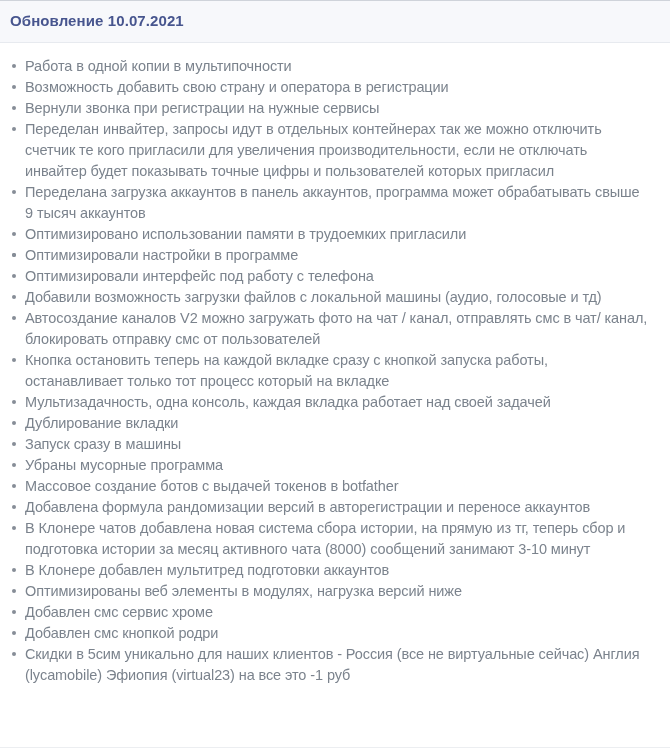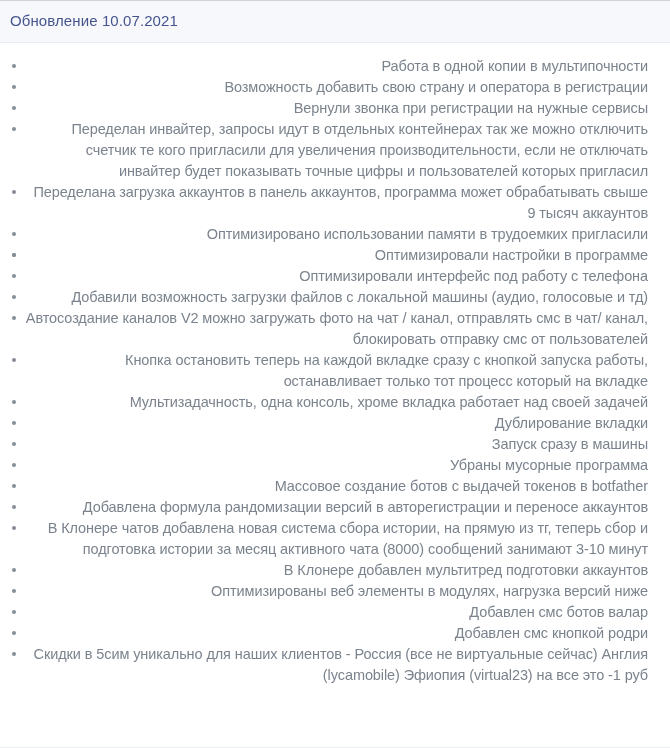--- a/index.html
+++ b/index.html
@@ -16,29 +16,28 @@
     border-bottom: 1px solid #eceef1;
   }
   .card-header {
     background: #f7f8fb;
     padding: 11px 10px 12px 10px;
     border-bottom: 1px solid #e7eaef;
   }
   .card-header .title {
     color: #47558e;
     font-size: 15px;
-    font-weight: 400;
+    font-weight: 700;
     letter-spacing: 0.1px;
   }
   .card-body {
     padding: 13px 22px 16px 10px;
   }
   ul.changelog {
     list-style: none;
-    text-align: right;
   }
   ul.changelog li {
     position: relative;
     padding-left: 15px;
     color: #7b838d;
     font-size: 14.5px;
     line-height: 21px;
     letter-spacing: -0.1px;
   }
   ul.changelog li .bullet {
@@ -65,27 +64,27 @@
       <li><span class="bullet"></span><span>Вернули звонка при регистрации на нужные сервисы</span></li>
       <li><span class="bullet"></span><span>Переделан инвайтер, запросы идут в отдельных контейнерах так же можно отключить счетчик те кого пригласили для увеличения производительности, если не отключать инвайтер будет показывать точные цифры и пользователей которых пригласил</span></li>
       <li><span class="bullet"></span><span>Переделана загрузка аккаунтов в панель аккаунтов, программа может обрабатывать свыше 9 тысяч аккаунтов</span></li>
       <li><span class="bullet"></span><span>Оптимизировано использовании памяти в трудоемких пригласили</span></li>
       <li><span class="bullet"></span></li>
       <li><span class="bullet"></span><span>Оптимизировали настройки в программе</span></li>
       <li><span class="bullet"></span><span>Оптимизировали интерфейс под работу с телефона</span></li>
       <li><span class="bullet"></span><span>Добавили возможность загрузки файлов с локальной машины (аудио, голосовые и тд)</span></li>
       <li><span class="bullet"></span><span>Автосоздание каналов V2 можно загружать фото на чат / канал, отправлять смс в чат/ канал, блокировать отправку смс от пользователей</span></li>
       <li><span class="bullet"></span><span>Кнопка остановить теперь на каждой вкладке сразу с кнопкой запуска работы, останавливает только тот процесс который на вкладке</span></li>
-      <li><span class="bullet"></span><span>Мультизадачность, одна консоль, хроме вкладка работает над своей задачей</span></li>
+      <li><span class="bullet"></span><span>Мультизадачность, одна консоль, каждая вкладка работает над своей задачей</span></li>
       <li><span class="bullet"></span><span>Дублирование вкладки</span></li>
       <li><span class="bullet"></span><span>Запуск сразу в машины</span></li>
       <li><span class="bullet"></span><span>Убраны мусорные программа</span></li>
       <li><span class="bullet"></span><span>Массовое создание ботов с выдачей токенов в botfather</span></li>
       <li><span class="bullet"></span><span>Добавлена формула рандомизации версий в авторегистрации и переносе аккаунтов</span></li>
       <li><span class="bullet"></span><span>В Клонере чатов добавлена новая система сбора истории, на прямую из тг, теперь сбор и подготовка истории за месяц активного чата (8000) сообщений занимают 3-10 минут</span></li>
       <li><span class="bullet"></span><span>В Клонере добавлен мультитред подготовки аккаунтов</span></li>
       <li><span class="bullet"></span><span>Оптимизированы веб элементы в модулях, нагрузка версий ниже</span></li>
-      <li><span class="bullet"></span><span>Добавлен смс ботов валар</span></li>
+      <li><span class="bullet"></span><span>Добавлен смс сервис хроме</span></li>
       <li><span class="bullet"></span><span>Добавлен смс кнопкой родри</span></li>
       <li><span class="bullet"></span><span>Скидки в 5сим уникально для наших клиентов - Россия (все не виртуальные сейчас) Англия (lycamobile) Эфиопия (virtual23) на все это -1 руб</span></li>
     </ul>
   </div>
 </div>
 
 </body></html>

